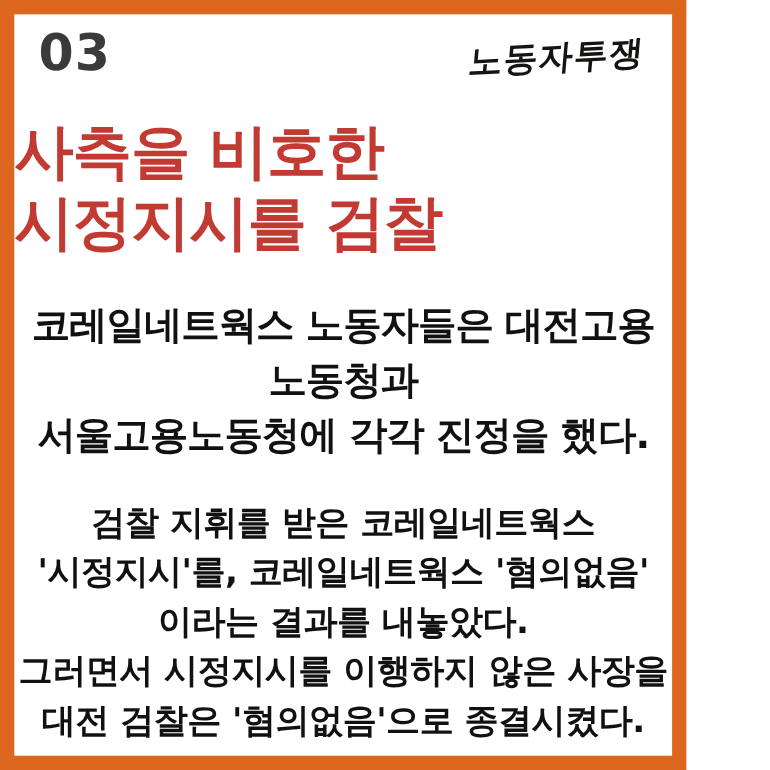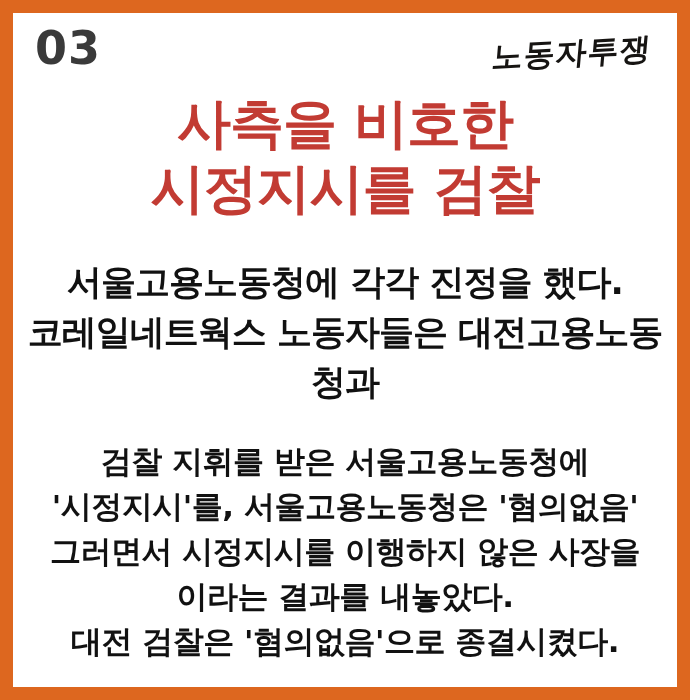--- a/index.html
+++ b/index.html
@@ -9,21 +9,21 @@
   body {
     width: 700px;
     height: 700px;
     position: relative;
     font-family: "DejaVu Sans", "Liberation Sans", sans-serif;
     overflow: hidden;
   }
   .frame {
     position: absolute;
     inset: 0;
-    width: 690px;
+    width: 624px;
     height: 700px;
     background: #dd671f;
   }
   .card {
     position: absolute;
     inset: 13px;
     background: #ffffff;
   }
   .header {
     display: flex;
@@ -43,22 +43,21 @@
     font-size: 31px;
     font-weight: 800;
     color: #161412;
     line-height: 1;
     margin-top: 8px;
     transform: rotate(-3deg) skewX(-8deg);
     transform-origin: right top;
     letter-spacing: 1px;
   }
   .title {
-    margin-top: 4px;
-    text-align: center;
+    margin-top: 18px;
     color: #c23b33;
     font-size: 54px;
     font-weight: 800;
     line-height: 65px;
     letter-spacing: -1px;
   }
   .para {
     text-align: center;
     color: #111111;
     font-weight: 700;
@@ -89,26 +88,26 @@
       <div class="page-number">03</div>
       <div class="logo">노동자투쟁</div>
     </div>
 
     <div class="title">
       <span class="line">사측을 비호한</span>
       <span class="line">시정지시를 검찰</span>
     </div>
 
     <div class="para para-1">
+      <span class="line">코레일네트웍스 노동자들은 대전고용노동청과</span>
       <span class="line">서울고용노동청에 각각 진정을 했다.</span>
-      <span class="line">코레일네트웍스 노동자들은 대전고용노동청과</span>
     </div>
 
     <div class="para para-2">
-      <span class="line">검찰 지휘를 받은 서울고용노동청에</span>
-      <span class="line">'시정지시'를, 서울고용노동청은 '혐의없음'</span>
+      <span class="line">검찰 지휘를 받은 코레일네트웍스</span>
+      <span class="line">'시정지시'를, 코레일네트웍스 '혐의없음'</span>
+      <span class="line">이라는 결과를 내놓았다.</span>
       <span class="line">그러면서 시정지시를 이행하지 않은 사장을</span>
-      <span class="line">이라는 결과를 내놓았다.</span>
       <span class="line">대전 검찰은 '혐의없음'으로 종결시켰다.</span>
     </div>
 
   </div>
 </div>
 
 </body></html>

